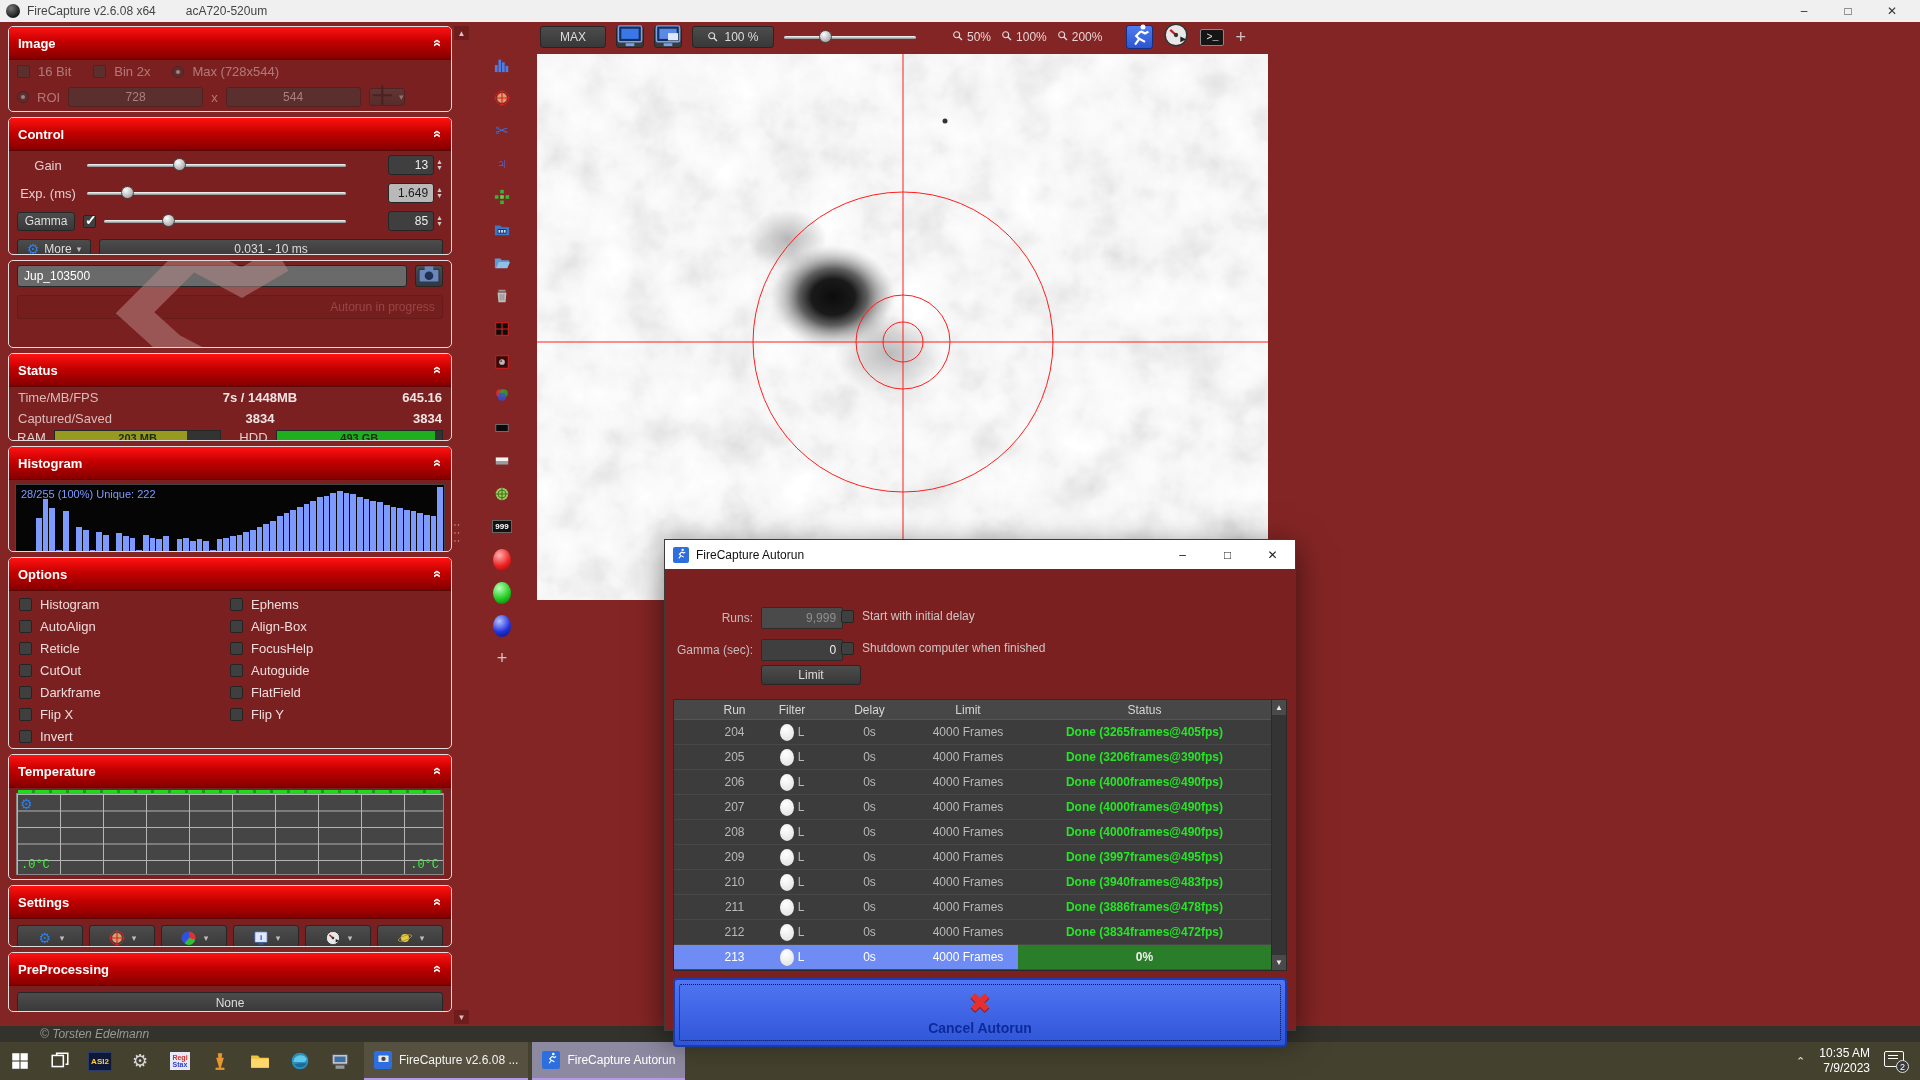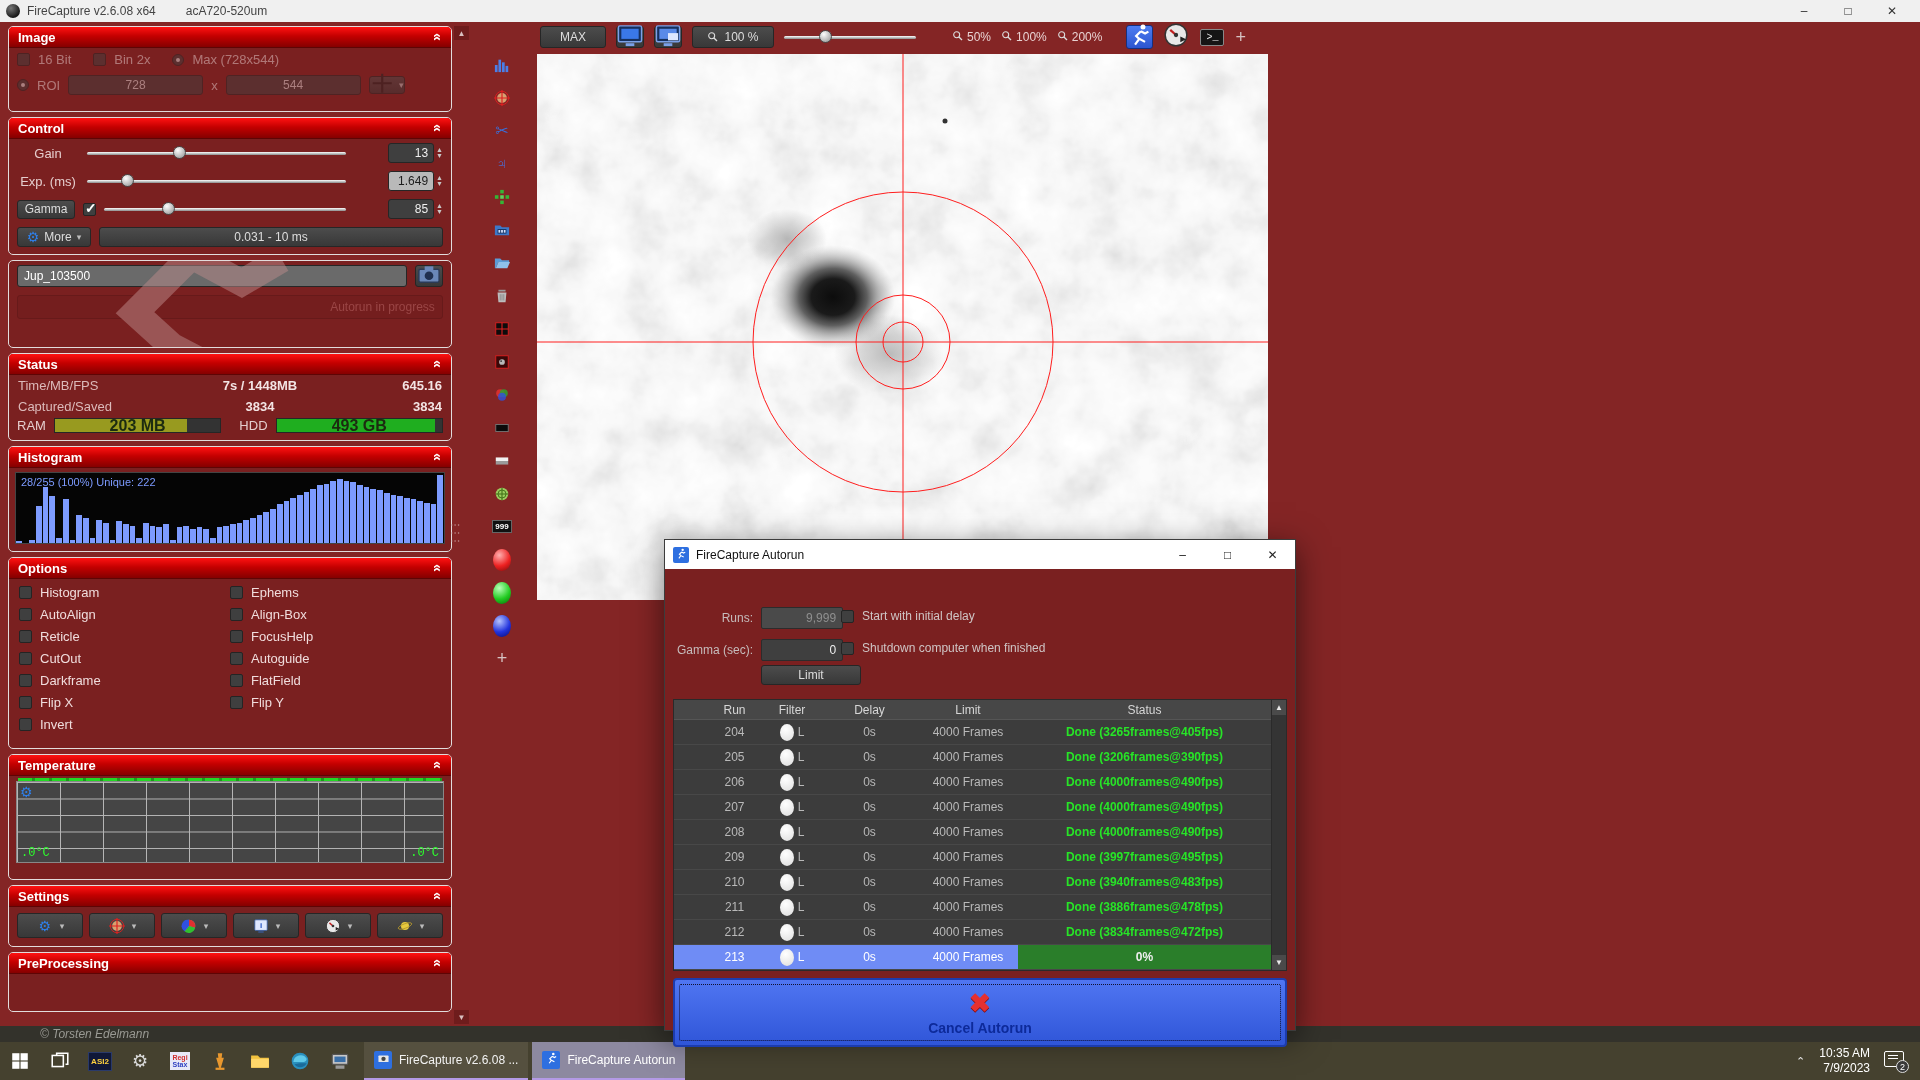--- a/index.html
+++ b/index.html
@@ -10,21 +10,21 @@
   
   #titlebar { position:absolute; left:0; top:0; width:1920px; height:22px; background:#f0f0f0; display:flex; align-items:center; padding:0 6px; }
   #titlebar .appicon { width:14px; height:14px; border-radius:50%; background:radial-gradient(circle at 35% 30%, #777, #1a1a1a 70%); margin-right:7px; }
   #titlebar .t { font-size:12px; color:#444; margin-right:30px; }
   #titlebar .wbtns { margin-left:auto; display:flex; }
   #titlebar .wbtn { width:44px; height:22px; display:flex; align-items:center; justify-content:center; font-size:12px; color:#333; }
 
   
   #panels { position:absolute; left:8px; top:26px; width:444px; display:flex; flex-direction:column; gap:5px; }
   .panel { background:#7a2020; border:1px solid #e2dcdc; border-radius:5px; overflow:hidden; }
-  .panel-h { height:21px; background:linear-gradient(#ff1212,#c40000 45%,#850000); display:flex; align-items:center; padding:0 9px; color:#fff; font-weight:bold; font-size:13px; border-bottom:1px solid #5e0505; }
+  .panel-h { height:33px; background:linear-gradient(#ff1212,#c40000 45%,#850000); display:flex; align-items:center; padding:0 9px; color:#fff; font-weight:bold; font-size:13px; border-bottom:1px solid #5e0505; }
   .chev { margin-left:auto; display:inline-block; transform:rotate(90deg); font-size:14px; color:#fff; line-height:10px; }
   .dim { opacity:.5; }
   .row { display:flex; align-items:center; padding:4px 8px; gap:8px; }
   .lbl { color:#e5cdcd; font-size:13px; }
   .cb { width:13px; height:13px; background:#3f3f3f; border:1px solid #242424; border-radius:2px; position:relative; flex:0 0 auto; }
   .cb.checked::after { content:"✓"; position:absolute; left:1px; top:-4px; color:#fff; font-size:14px; font-weight:bold; }
   .radio { width:12px; height:12px; border-radius:50%; background:#3f3f3f; border:1px solid #242424; position:relative; flex:0 0 auto; }
   .radio.checked::after { content:""; position:absolute; left:3px; top:3px; width:4px; height:4px; border-radius:50%; background:#ddd; }
   .field { background:#3f3f3f; border:1px solid #262626; border-radius:3px; color:#ddd; font-size:12px; padding:2px 6px; text-align:center; }
   .slider { position:relative; height:14px; flex:1; }
@@ -35,21 +35,21 @@
   .spin .val.lit { background:#b9b9b9; color:#1c1c1c; }
   .spin .arrows { display:flex; flex-direction:column; color:#c9c9c9; font-size:7px; line-height:6px; }
   .btn { background:linear-gradient(#4c4c4c,#383838); border:1px solid #262626; border-radius:3px; color:#ddd; font-size:12px; display:flex; align-items:center; justify-content:center; gap:5px; }
   .caret-g { font-size:9px; color:#bbb; }
 
   
   .strow { display:flex; padding:3px 9px; font-size:13px; }
   .strow .a { color:#dcbaba; width:150px; }
   .strow .b { color:#f3e4e4; font-weight:bold; flex:1; text-align:center; }
   .strow .c { color:#f3e4e4; font-weight:bold; width:90px; text-align:right; }
-  .bar { flex:1; height:15px; border:1px solid #262626; background:#333; position:relative; font-size:16px; }
+  .bar { flex:1; height:15px; border:1px solid #262626; background:#333; position:relative; font-size:11px; }
   .bar .fill { position:absolute; left:0; top:0; bottom:0; }
   .bar .txt { position:absolute; inset:0; display:flex; align-items:center; justify-content:center; color:#1c2b10; font-weight:bold; }
 
   
   #histbox { margin:4px 6px 6px 6px; background:#050505; border:1px solid #444; height:72px; position:relative; overflow:hidden; }
   #histinfo { position:absolute; left:5px; top:3px; color:#7d9bff; font-size:11px; z-index:2; }
   #histbars { position:absolute; left:0; right:0; bottom:0; top:0; display:flex; align-items:flex-end; }
   #histbars div { flex:1; background:#7d9bff; margin-right:1px; }
 
   
@@ -559,20 +559,23 @@
             <span class="caret-g">▾</span>
           </span>
         </div>
     </div>
 
     <div class="panel" style="height:60px">
       <div class="panel-h">
           <span>PreProcessing</span>
           <span class="chev">«</span>
         </div>
+      <div class="btn" id="noneBtn">
+          <span>None</span>
+        </div>
     </div>
   </div>
 
   <div id="pscroll">
     <span class="sarr" style="top:0">▲</span>
     <span class="sarr" style="bottom:0">▼</span>
     <span class="grip">⋮⋮⋮</span>
   </div>
 
   <div id="sidetools">

